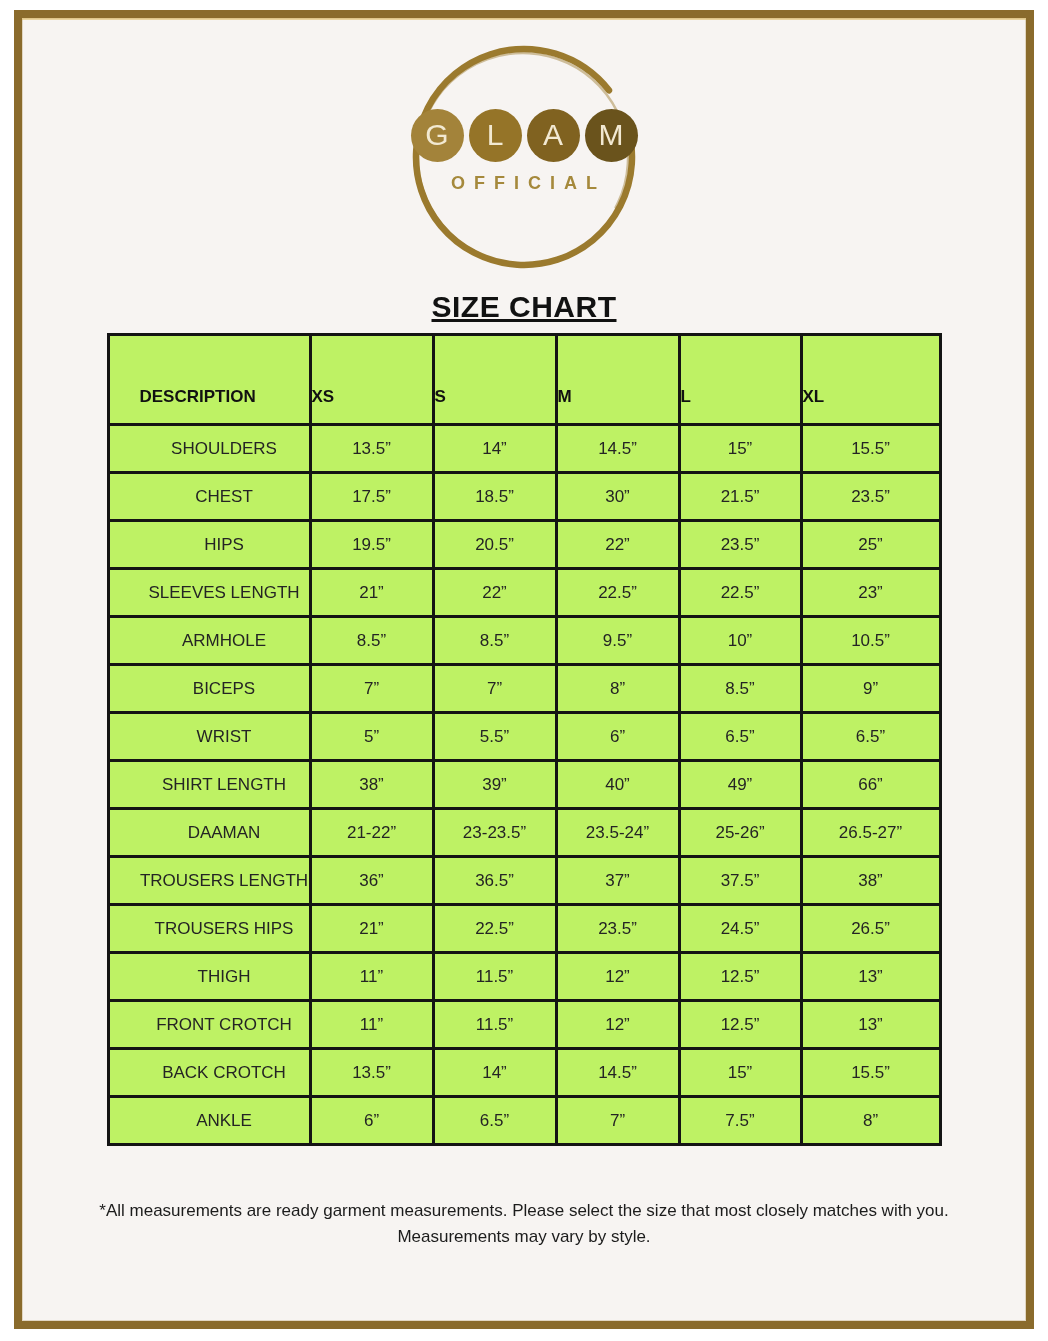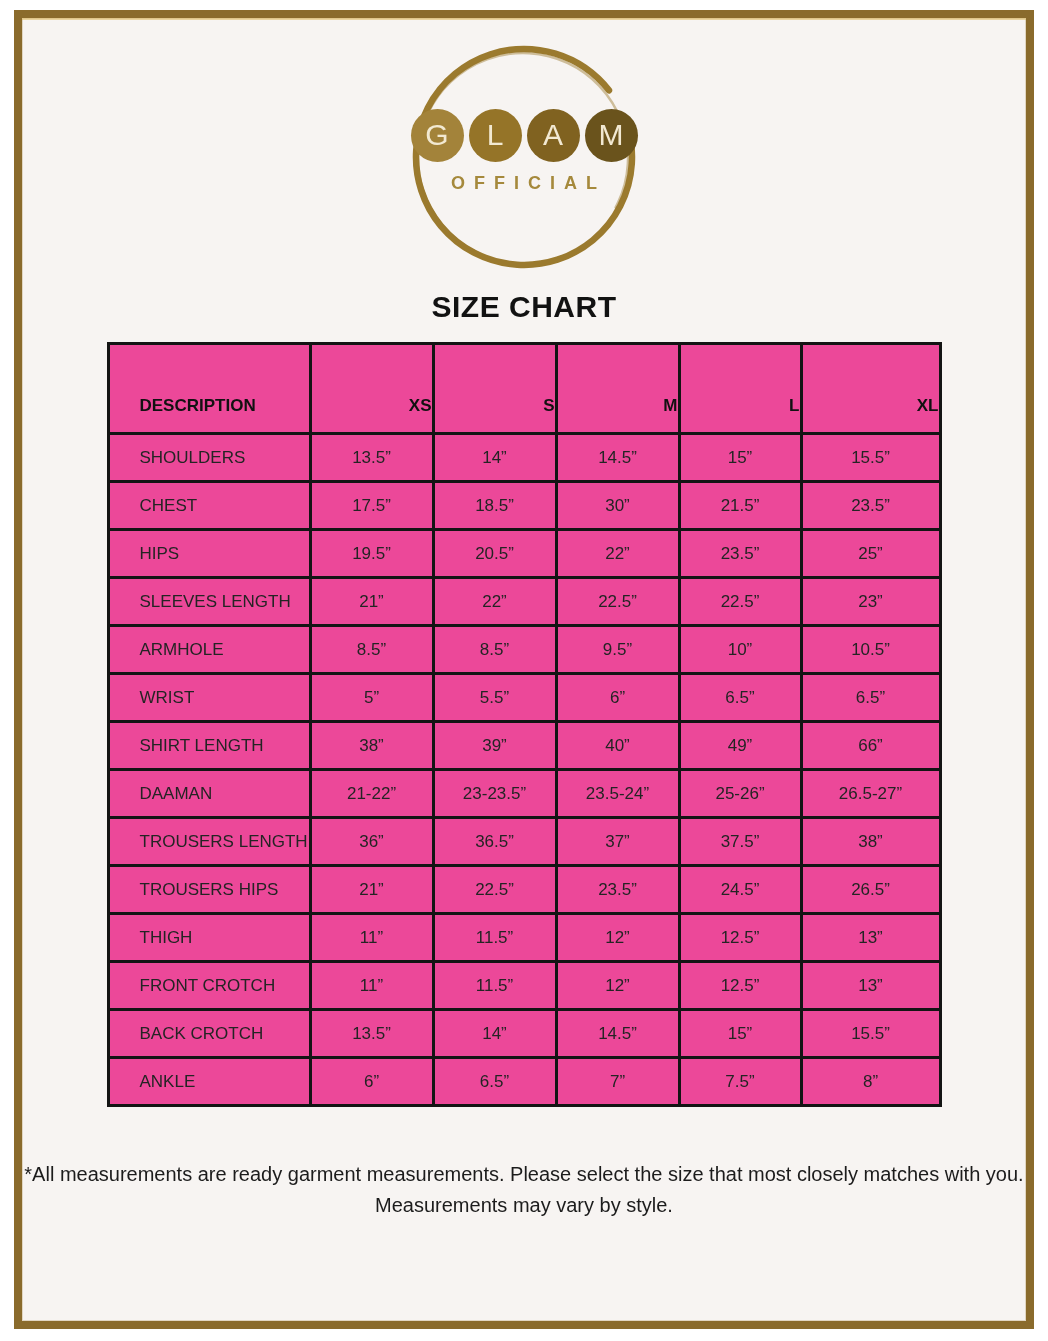--- a/index.html
+++ b/index.html
@@ -52,57 +52,58 @@
     color: #a5893c;
     font-weight: 700;
   }
   
   .page-title {
     margin-top: 14px;
     font-size: 30px;
     font-weight: 700;
     color: #121212;
     letter-spacing: 0.5px;
+    text-decoration: underline;
   }
   
   table.size-chart {
-    margin-top: 18px;
+    margin-top: 9px;
     border-collapse: collapse;
     width: 832px;
     table-layout: fixed;
-    background: #ec4899;
+    background: #bef264;
   }
   table.size-chart th, table.size-chart td {
     border: 3px solid #141414;
     color: #242424;
     font-size: 17px;
   }
   table.size-chart thead th {
     height: 90px;
     vertical-align: bottom;
     padding-bottom: 16px;
     font-weight: 700;
     color: #111;
   }
   table.size-chart thead th.desc-h {
     text-align: left;
     padding-left: 30px;
   }
-  table.size-chart thead th.size-h { text-align: right; }
+  table.size-chart thead th.size-h { text-align: left; }
   table.size-chart tbody td { height: 48px; }
   table.size-chart td.label {
-    text-align: left;
+    text-align: center;
     padding-left: 30px;
   }
   table.size-chart td.value { text-align: center; }
   
   .footnote {
     margin-top: 52px;
     text-align: center;
-    font-size: 20px;
+    font-size: 17px;
     line-height: 1.55;
     color: #1c1c1c;
   }
 </style>
 </head>
 <body>
 
 <div class="frame">
   <div class="content">
 
@@ -176,20 +177,28 @@
           </tr>
           <tr>
             <td class="label">ARMHOLE</td>
             <td class="value">8.5”</td>
             <td class="value">8.5”</td>
             <td class="value">9.5”</td>
             <td class="value">10”</td>
             <td class="value">10.5”</td>
           </tr>
           <tr>
+            <td class="label">BICEPS</td>
+            <td class="value">7”</td>
+            <td class="value">7”</td>
+            <td class="value">8”</td>
+            <td class="value">8.5”</td>
+            <td class="value">9”</td>
+          </tr>
+          <tr>
             <td class="label">WRIST</td>
             <td class="value">5”</td>
             <td class="value">5.5”</td>
             <td class="value">6”</td>
             <td class="value">6.5”</td>
             <td class="value">6.5”</td>
           </tr>
           <tr>
             <td class="label">SHIRT LENGTH</td>
             <td class="value">38”</td>

